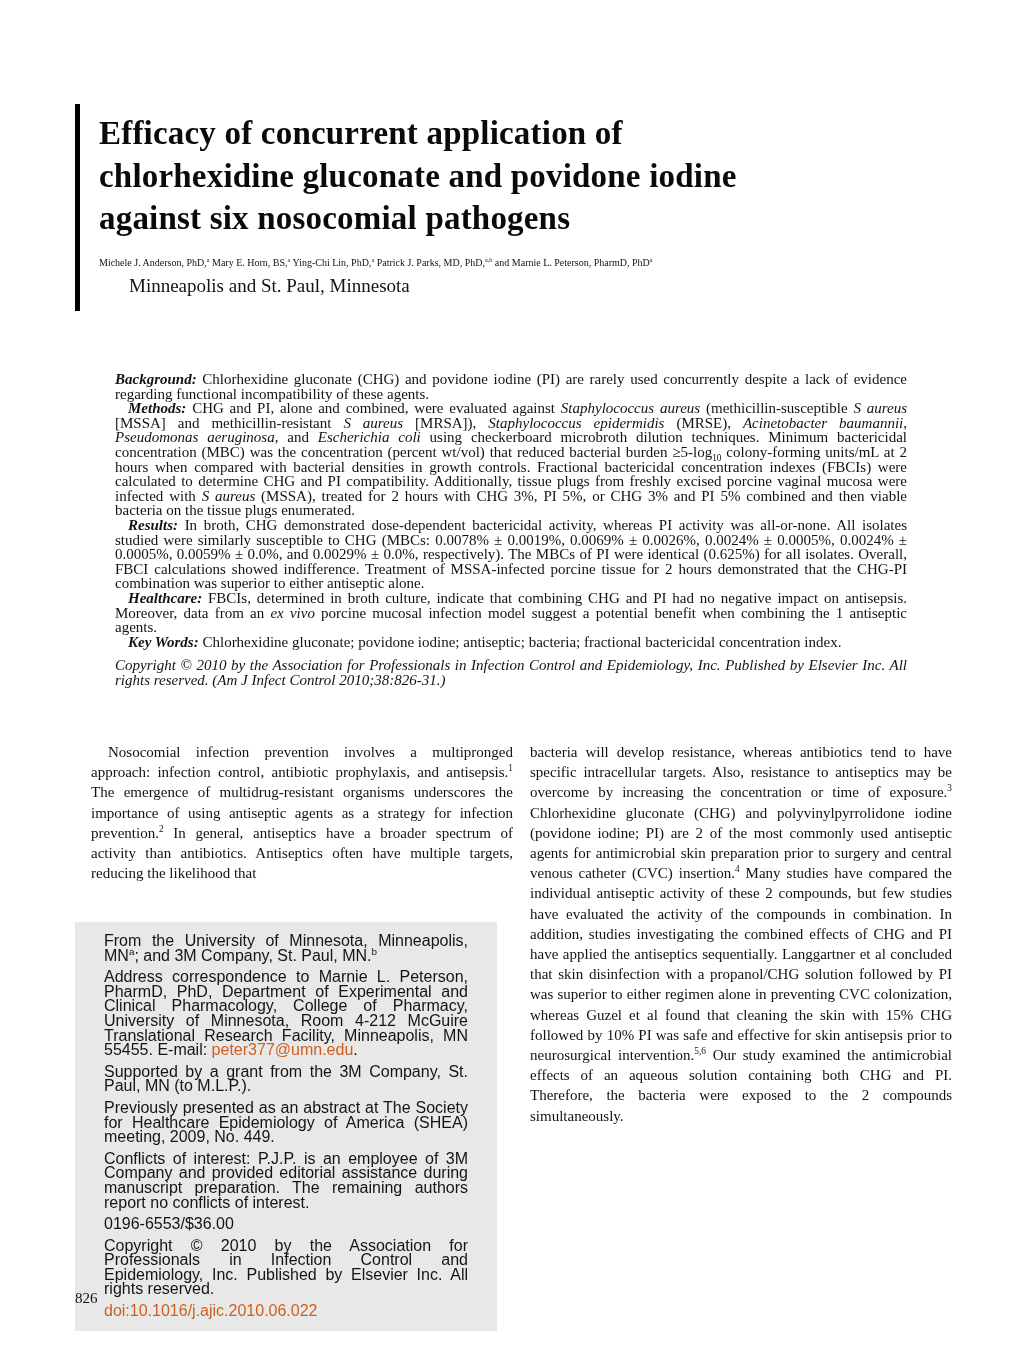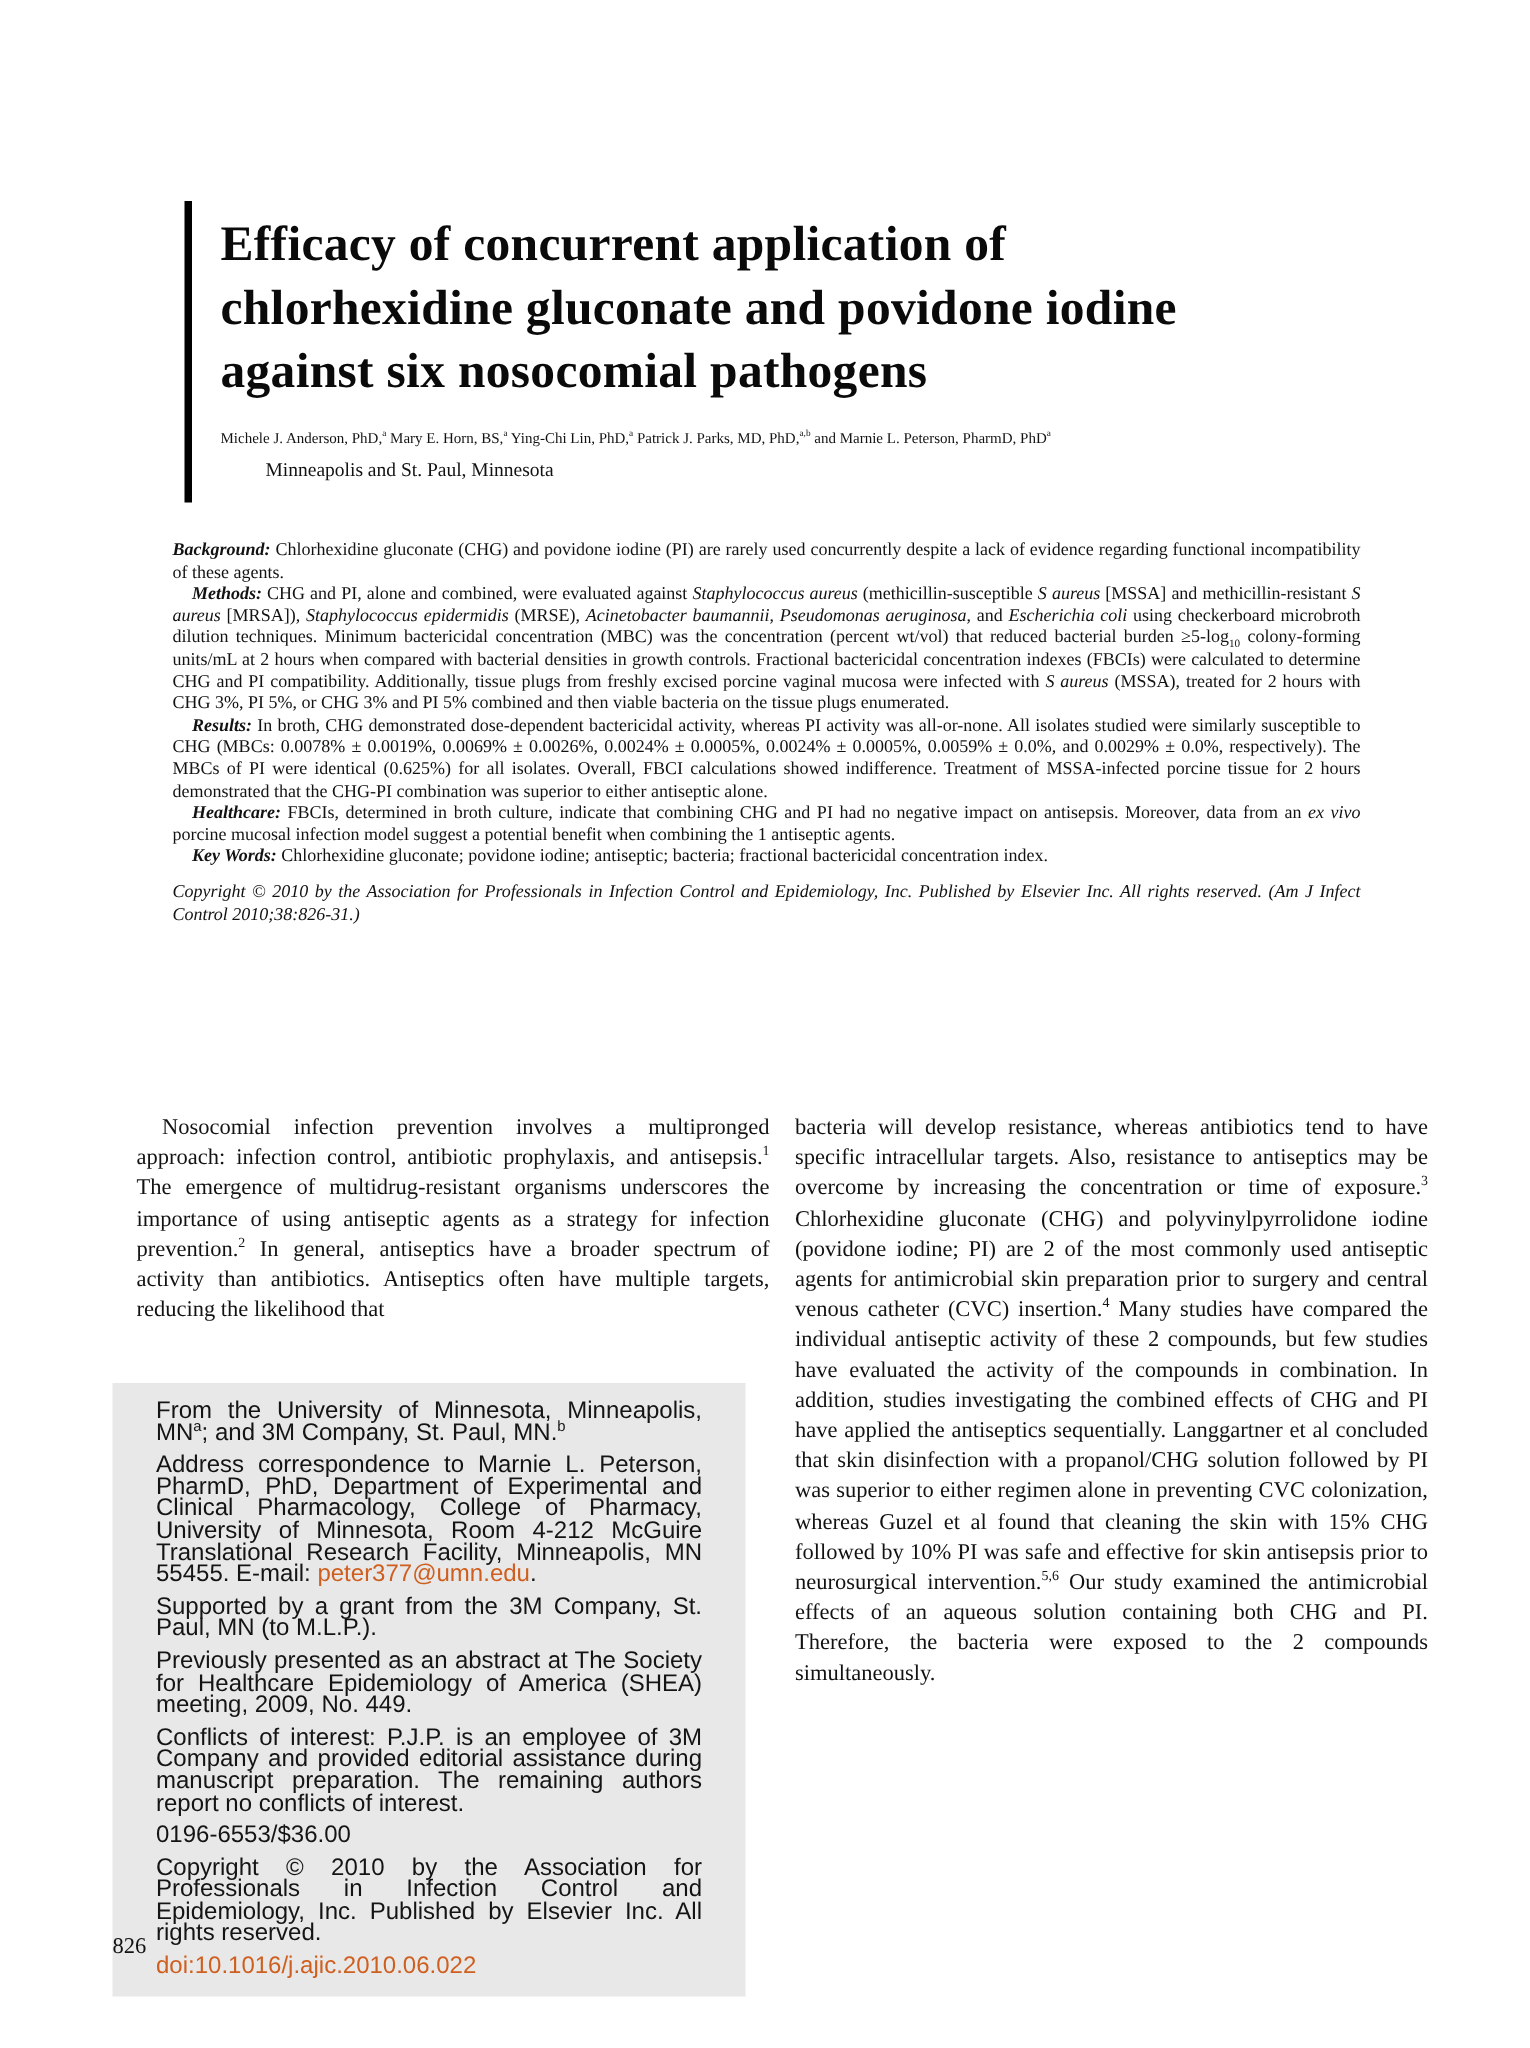--- a/index.html
+++ b/index.html
@@ -1,29 +1,29 @@
 <!DOCTYPE html>
 <html style="--link: #cf5f1f; --accent: #000000; --fnbg: #e8e8e8;"><head>
 <meta charset="utf-8">
 <style>
   html,body{margin:0;padding:0;background:#ffffff;}
   .page{position:relative;width:1020px;height:1365px;background:#ffffff;overflow:hidden;
         font-family:"Liberation Serif", serif;color:#121212;}
 
   
-  .title-block{position:absolute;left:75px;top:134px;width:830px;
-               border-left:5px solid var(--accent,#000);padding:8px 0 14px 19px;box-sizing:border-box;margin-left:48px;}
+  .title-block{position:absolute;left:75px;top:104px;width:830px;
+               border-left:5px solid var(--accent,#000);padding:8px 0 14px 19px;box-sizing:border-box;}
   .title-block h1{margin:0;font-size:33px;line-height:1.29;font-weight:700;max-width:690px;
                   letter-spacing:.2px;color:#0a0a0a;}
   .authors{margin:16px 0 0 0;font-size:10px;line-height:1.4;max-width:640px;}
-  .affiliation{margin:5px 0 0 30px;font-size:13px;}
+  .affiliation{margin:5px 0 0 30px;font-size:19px;}
 
   
-  .abstract{position:absolute;left:115px;top:359px;width:792px;
-            font-size:12px;line-height:14.6px;text-align:justify;}
+  .abstract{position:absolute;left:115px;top:372px;width:792px;
+            font-size:15px;line-height:14.6px;text-align:justify;}
   .abs-p{margin:0;}
   .abs-p.indent{text-indent:13px;}
   .abs-p.copyright{margin-top:9px;font-style:italic;}
   .plabel{font-weight:700;font-style:italic;}
 
   
   .col{position:absolute;top:742px;width:422px;font-size:15px;line-height:20.2px;text-align:justify;}
   .col-left{left:91px;}
   .col-right{left:530px;}
   .body-p{margin:0;}

